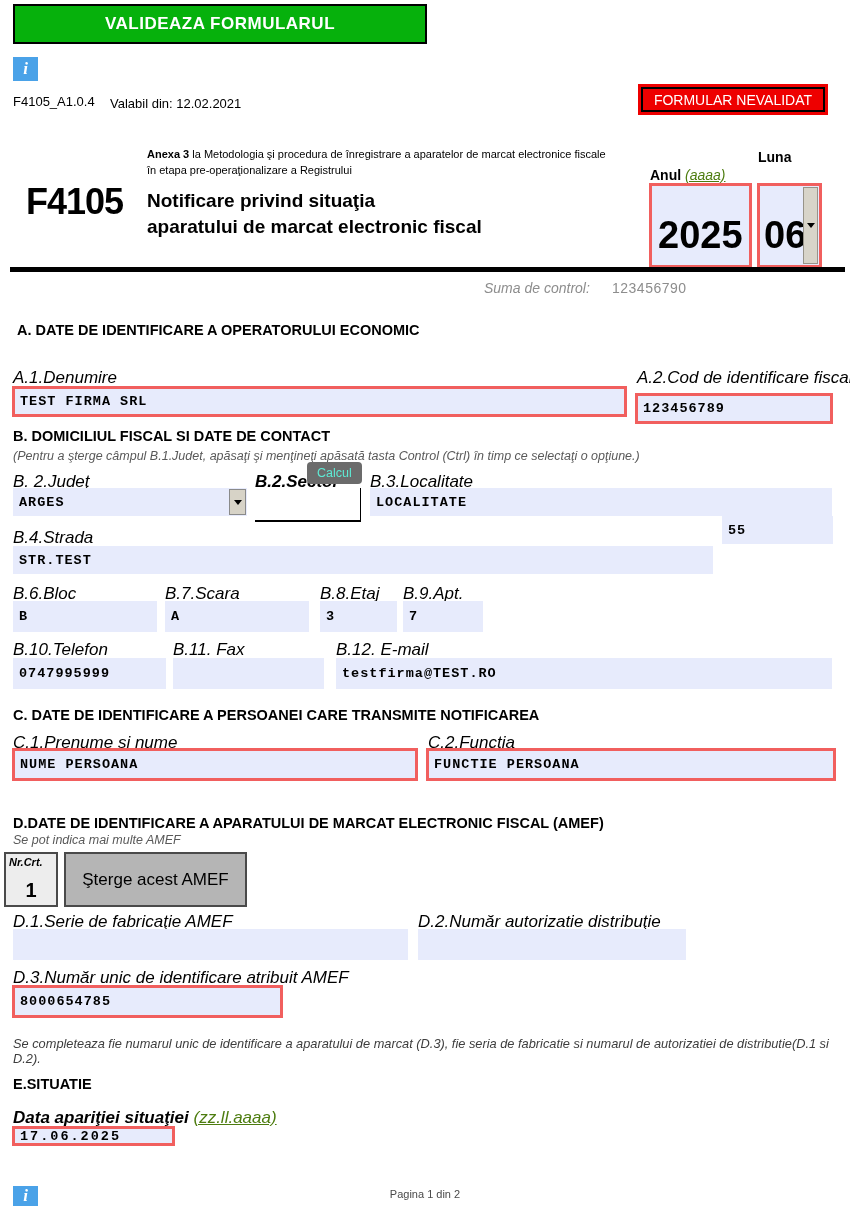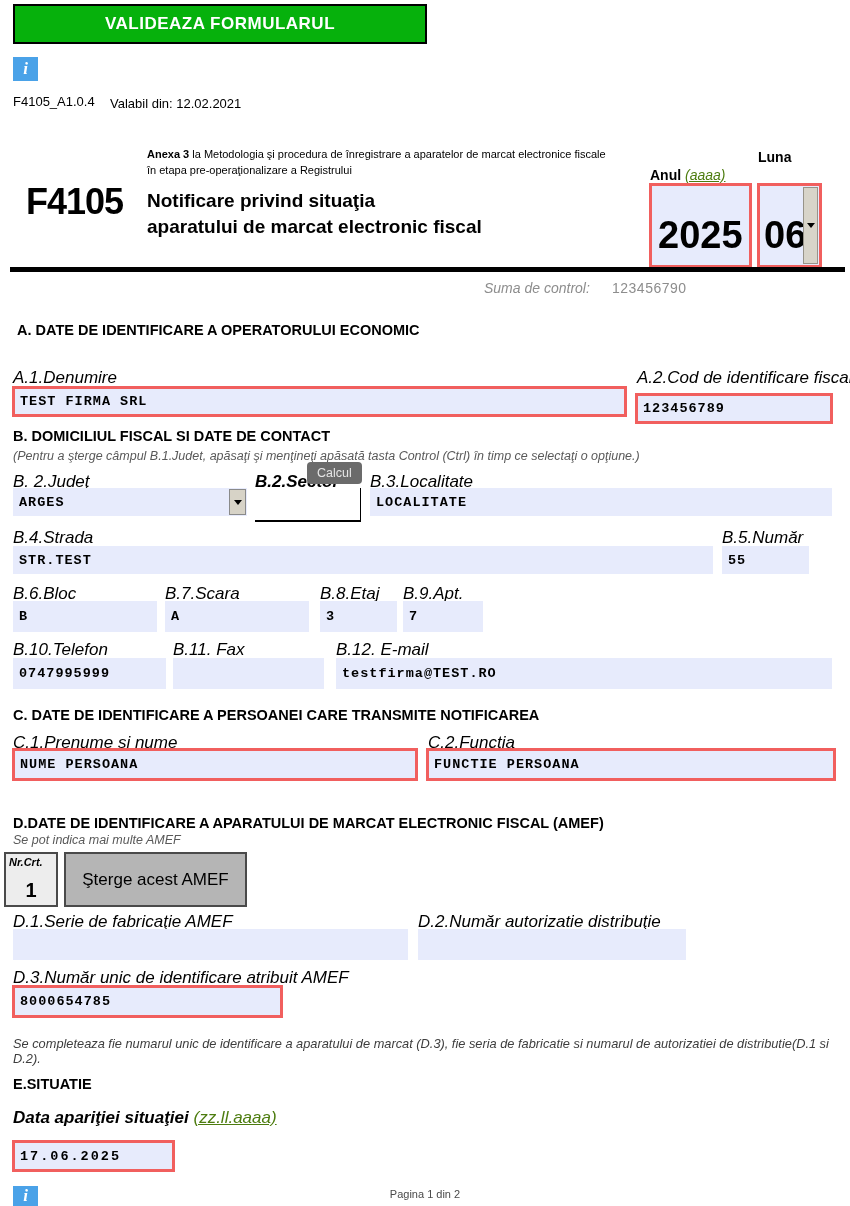--- a/index.html
+++ b/index.html
@@ -40,21 +40,21 @@
   .sec{position:absolute;font-size:14.5px;font-weight:bold;white-space:nowrap;}
   .lbl{position:absolute;font-size:17px;font-style:italic;white-space:nowrap;}
   .lbl.bold{font-weight:bold;}
   .note{position:absolute;font-size:12.5px;font-style:italic;color:#595959;white-space:nowrap;}
   .fld{position:absolute;background:#e7ebfc;box-sizing:border-box;display:flex;align-items:center;
       padding-left:6px;font:bold 13.5px "Liberation Mono",monospace;letter-spacing:1px;cursor:text;}
   .fld.req{border:3px solid #f15f5e;padding-left:5px;}
   .fld.white{background:#fff;border-bottom:2px solid #000;border-right:1.5px solid #000;}
   .dd-btn{position:absolute;right:1px;top:1px;bottom:1px;width:17px;background:#d7d3c7;
       border:1px solid #8a8a8a;box-sizing:border-box;display:flex;align-items:center;justify-content:center;cursor:pointer;}
-  .tooltip{position:absolute;left:307px;top:462px;height:22px;background:#6b6b6b;color:#e5e5e5;
+  .tooltip{position:absolute;left:307px;top:462px;height:22px;background:#6b6b6b;color:#5eead4;
       border-radius:4px;display:flex;align-items:center;padding:0 10px;font-size:12.5px;z-index:5;}
 
   
   .nr-cell{position:absolute;left:4px;top:852px;width:54px;height:55px;background:#ededed;
       border:2px solid #4a4a4a;box-sizing:border-box;}
   .nr-cap{position:absolute;left:3px;top:2px;font-size:11px;font-weight:bold;font-style:italic;}
   .nr-val{position:absolute;left:0;right:0;bottom:3px;text-align:center;font-size:20px;font-weight:bold;}
   .del-btn{position:absolute;left:64px;top:852px;width:183px;height:55px;background:#b5b5b5;
       border:2px solid #4a4a4a;box-sizing:border-box;display:flex;align-items:center;justify-content:center;
       font-size:17px;cursor:pointer;}
@@ -63,20 +63,23 @@
 </style>
 </head>
 <body>
 
 <div id="page">
 
   <div class="validate-btn">VALIDEAZA FORMULARUL</div>
   <div class="info-ico" style="left:13px;top:57px;">i</div>
   <div class="ver">F4105_A1.0.4</div>
   <div class="valid-from">Valabil din: 12.02.2021</div>
+  <div class="badge-wrap">
+    <div class="badge-inner">FORMULAR NEVALIDAT</div>
+  </div>
 
   <div class="annex">
     <b>Anexa 3</b><span> la Metodologia şi procedura de înregistrare a aparatelor de marcat electronice fiscale</span>
     <div>în etapa pre-operaţionalizare  a Registrului</div>
   </div>
   <div class="form-code">F4105</div>
   <div class="form-title">
     <div>Notificare privind situaţia</div>
     <div>aparatului de marcat electronic fiscal</div>
   </div>
@@ -130,21 +133,21 @@
   </div>
   <div class="fld" style="left:370px;top:488px;width:462px;height:28px;">
     <span>LOCALITATE</span>
   </div>
 
   <div class="lbl" style="left:13px;top:528px;">B.4.Strada</div>
   <div class="lbl" style="left:722px;top:528px;">B.5.Număr</div>
   <div class="fld" style="left:13px;top:546px;width:700px;height:28px;">
     <span>STR.TEST</span>
   </div>
-  <div class="fld" style="left:722px;top:546px;width:87px;height:28px;">
+  <div class="fld" style="left:722px;top:516px;width:111px;height:28px;">
     <span>55</span>
   </div>
 
   <div class="lbl" style="left:13px;top:584px;">B.6.Bloc</div>
   <div class="lbl" style="left:165px;top:584px;">B.7.Scara</div>
   <div class="lbl" style="left:320px;top:584px;">B.8.Etaj</div>
   <div class="lbl" style="left:403px;top:584px;">B.9.Apt.</div>
   <div class="fld" style="left:13px;top:601px;width:144px;height:31px;">
     <span>B</span>
   </div>
@@ -203,20 +206,20 @@
   <div class="fld req" style="left:12px;top:985px;width:271px;height:33px;">
     <span>8000654785</span>
   </div>
   <div class="d-note">Se completeaza fie numarul unic de identificare a aparatului de marcat (D.3), fie seria de fabricatie si numarul de autorizatiei de distributie(D.1 si D.2).</div>
 
   <div class="sec" style="left:13px;top:1076px;">E.SITUATIE</div>
   <div class="lbl bold" style="left:13px;top:1108px;">
     <span>Data apariţiei situaţiei</span>
     <span class="hint" style="font-weight:normal;">(zz.ll.aaaa)</span>
   </div>
-  <div class="fld req" style="left:12px;top:1126px;width:163px;height:32px;letter-spacing:2px;margin-top:14px;">
+  <div class="fld req" style="left:12px;top:1126px;width:163px;height:20px;letter-spacing:2px;">
     <span>17.06.2025</span>
   </div>
 
   <div class="footer">Pagina 1 din 2</div>
   <div class="info-ico" style="left:13px;top:1186px;height:20px;align-items:flex-start;">i</div>
 
 </div>
 
 </body></html>

